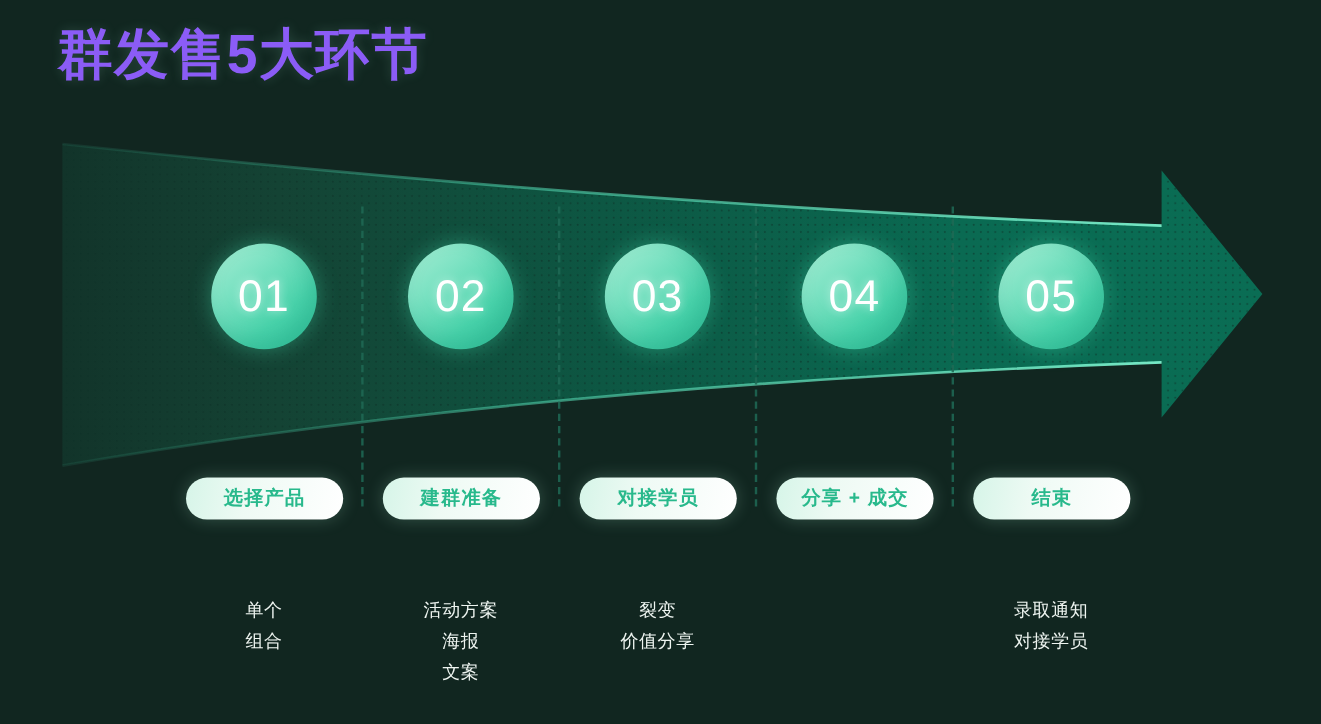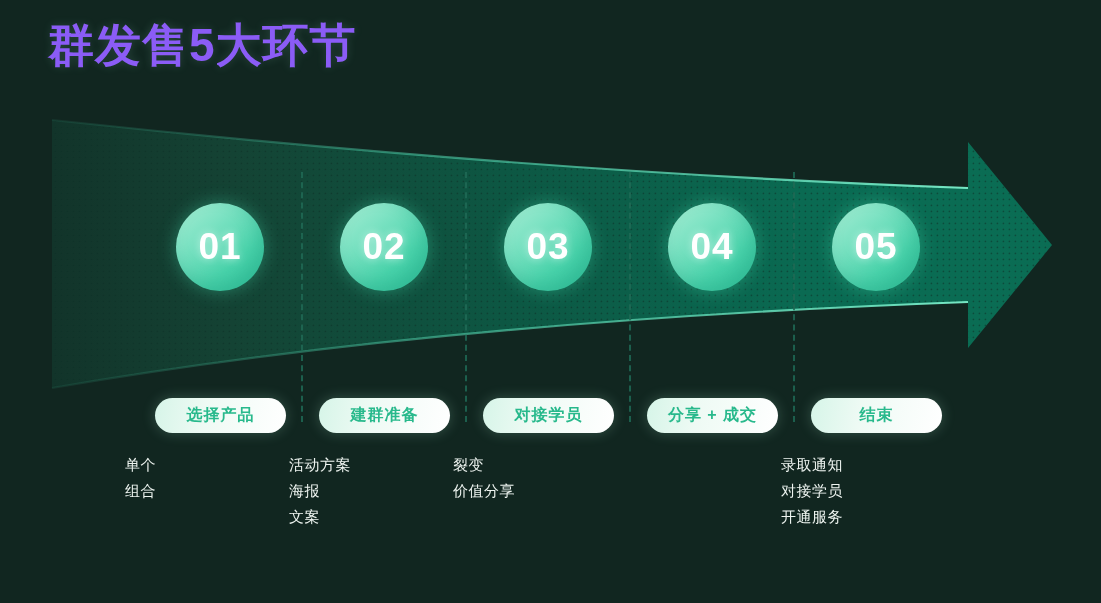--- a/index.html
+++ b/index.html
@@ -33,43 +33,44 @@
   }
 
   
   .step-circle{
     position:absolute;width:88px;height:88px;border-radius:50%;
     background:linear-gradient(140deg,#a6ecd3 0%,#7fe3c4 30%,#49d3ab 68%,#33c79e 100%);
     box-shadow:0 0 18px rgba(70,220,175,.40), inset -6px -8px 16px rgba(20,140,110,.25);
     display:flex;align-items:center;justify-content:center;
   }
   .step-circle .num{
-    font-size:37px;font-weight:bold;color:#ffffff;
+    font-size:37px;font-weight:normal;color:#ffffff;
     letter-spacing:1px;
     text-shadow:0 0 8px rgba(255,255,255,.55);
     font-family:"Liberation Sans","DejaVu Sans",sans-serif;
   }
 
   
   .pill{
     position:absolute;height:35px;width:131px;border-radius:18px;
     background:linear-gradient(100deg,#d6f5e8 0%,#eefaf4 38%,#ffffff 100%);
     box-shadow:0 0 14px rgba(180,250,220,.22);
     display:flex;align-items:center;justify-content:center;
   }
   .pill .pill-label{
     font-size:16px;font-weight:bold;color:#28b98c;
     letter-spacing:1px;white-space:nowrap;
   }
 
   
   .sublist{
-    position:absolute;width:190px;text-align:left;
+    position:absolute;width:190px;text-align:center;
     font-size:15px;color:#eef4f0;line-height:26px;
     letter-spacing:.5px;
+    margin-top:44px;
   }
   .sublist .sub-item{display:block;white-space:nowrap;}
 </style>
 </head>
 <body>
 
 <div id="stage">
 
   <svg id="arrow-svg" viewBox="0 0 1101 603" xmlns="http://www.w3.org/2000/svg">
     <defs>
@@ -162,16 +163,15 @@
 
   <div class="step-circle" style="left:832px;top:203px;">
     <span class="num">05</span>
   </div>
   <div class="pill" style="left:811px;top:398px;justify-content:center;">
     <span class="pill-label">结束</span>
   </div>
   <div class="sublist" style="left:781px;top:452px;">
     <span class="sub-item">录取通知</span>
     <span class="sub-item">对接学员</span>
-    <span class="sub-item">开通服务</span>
   </div>
 
 </div>
 
 </body></html>

